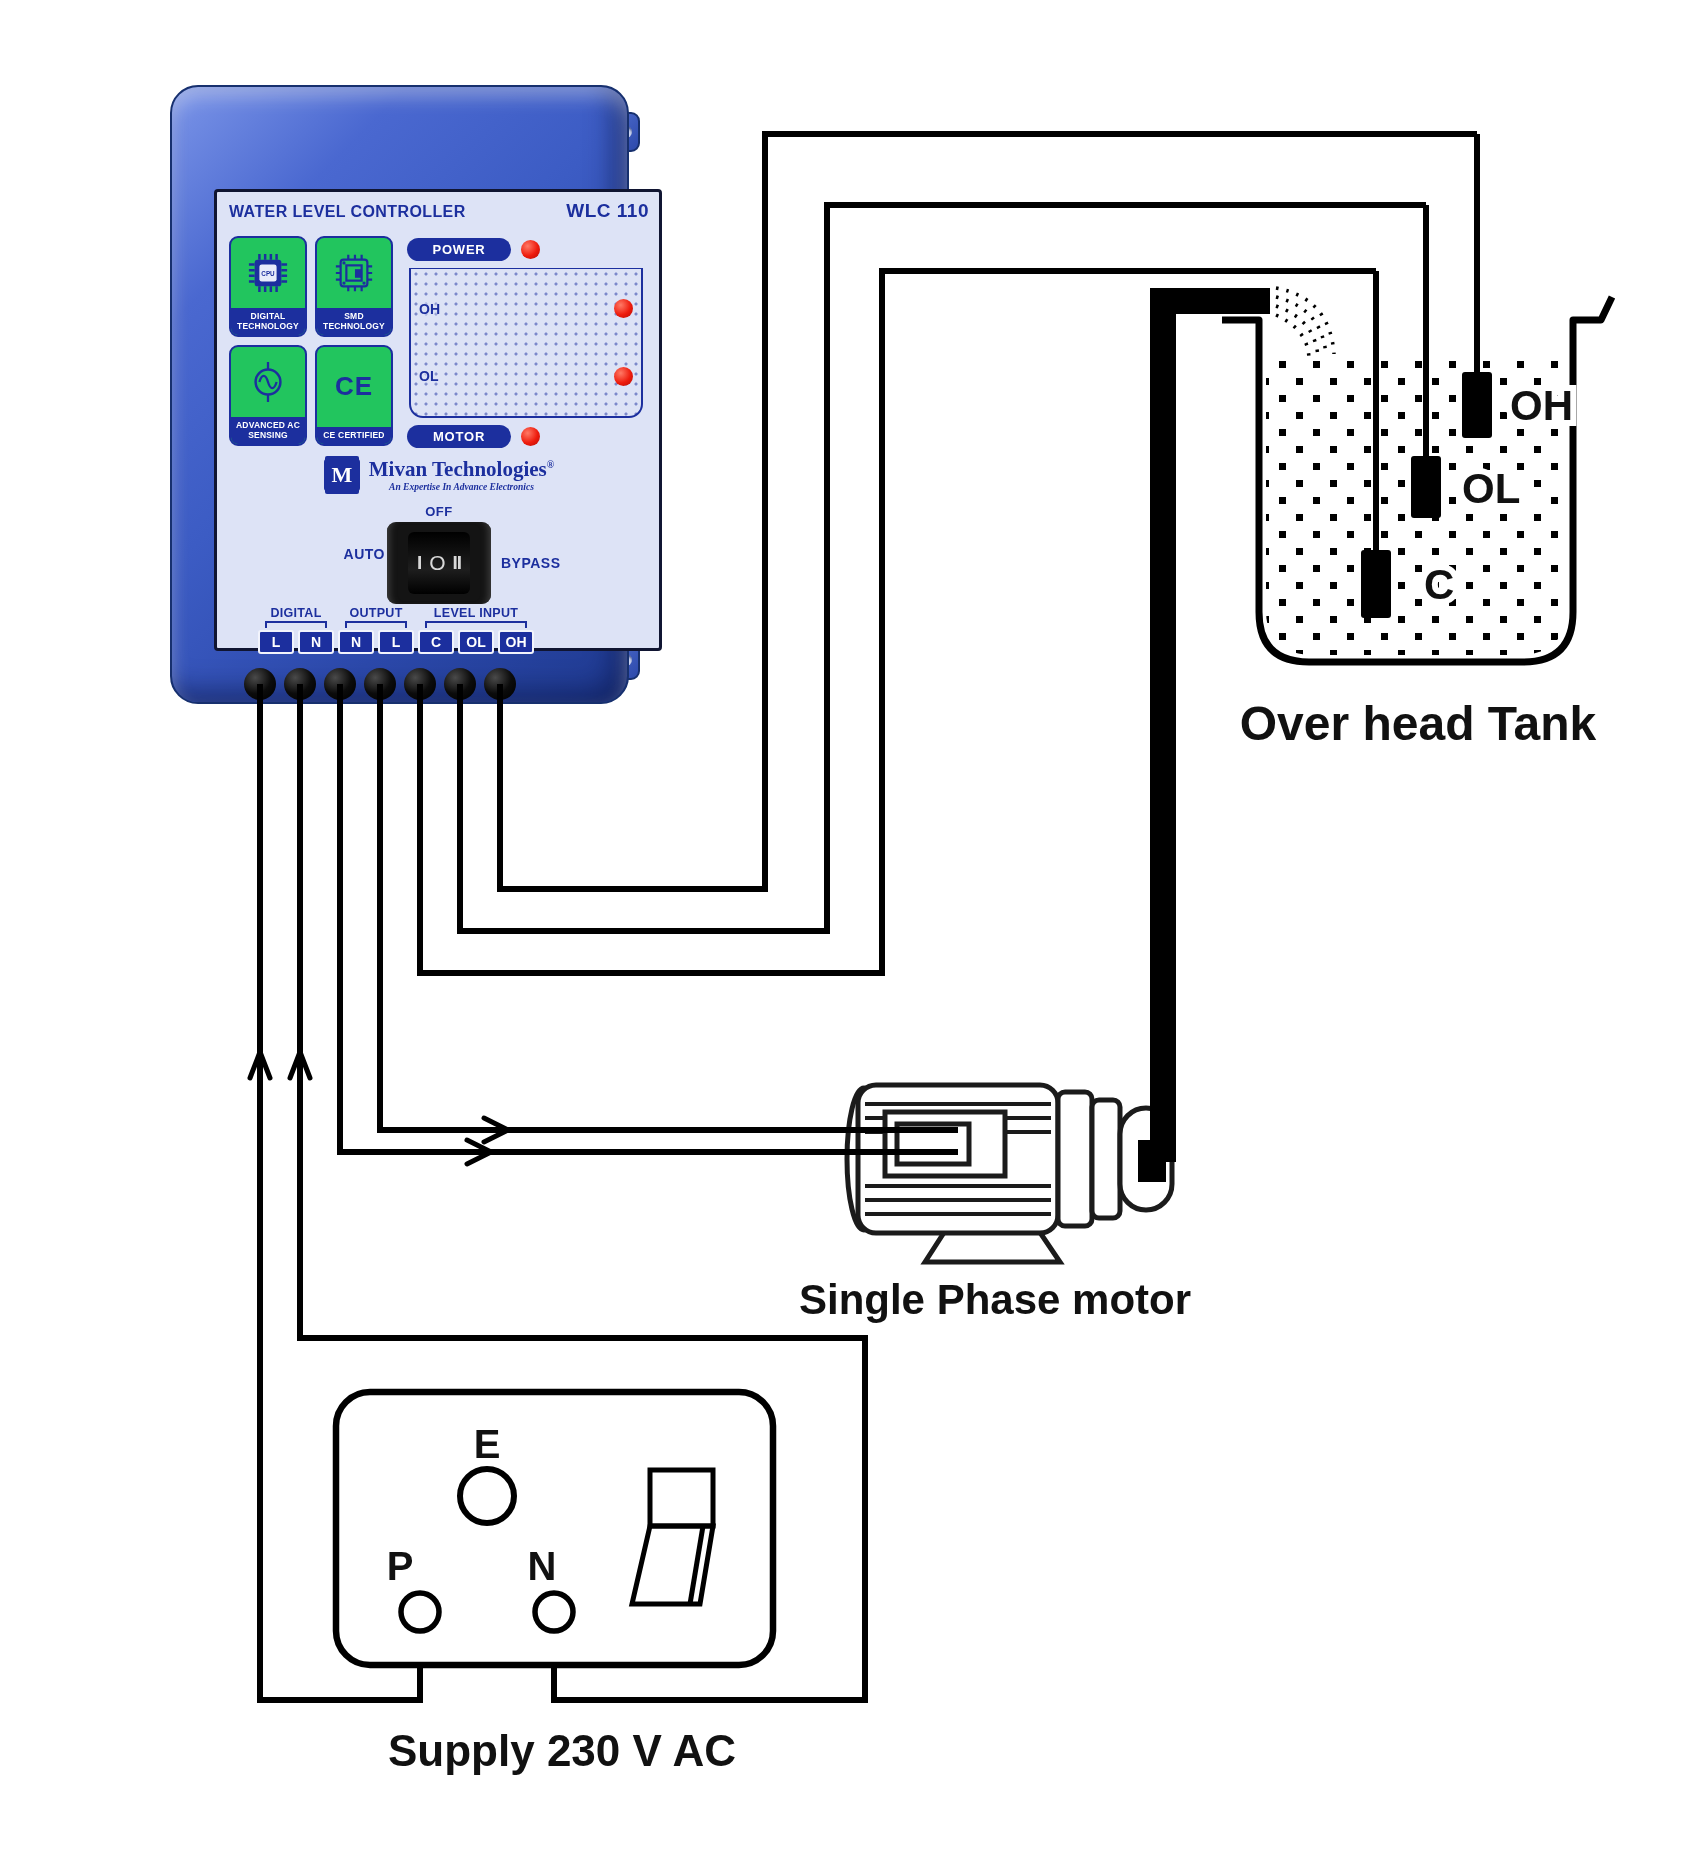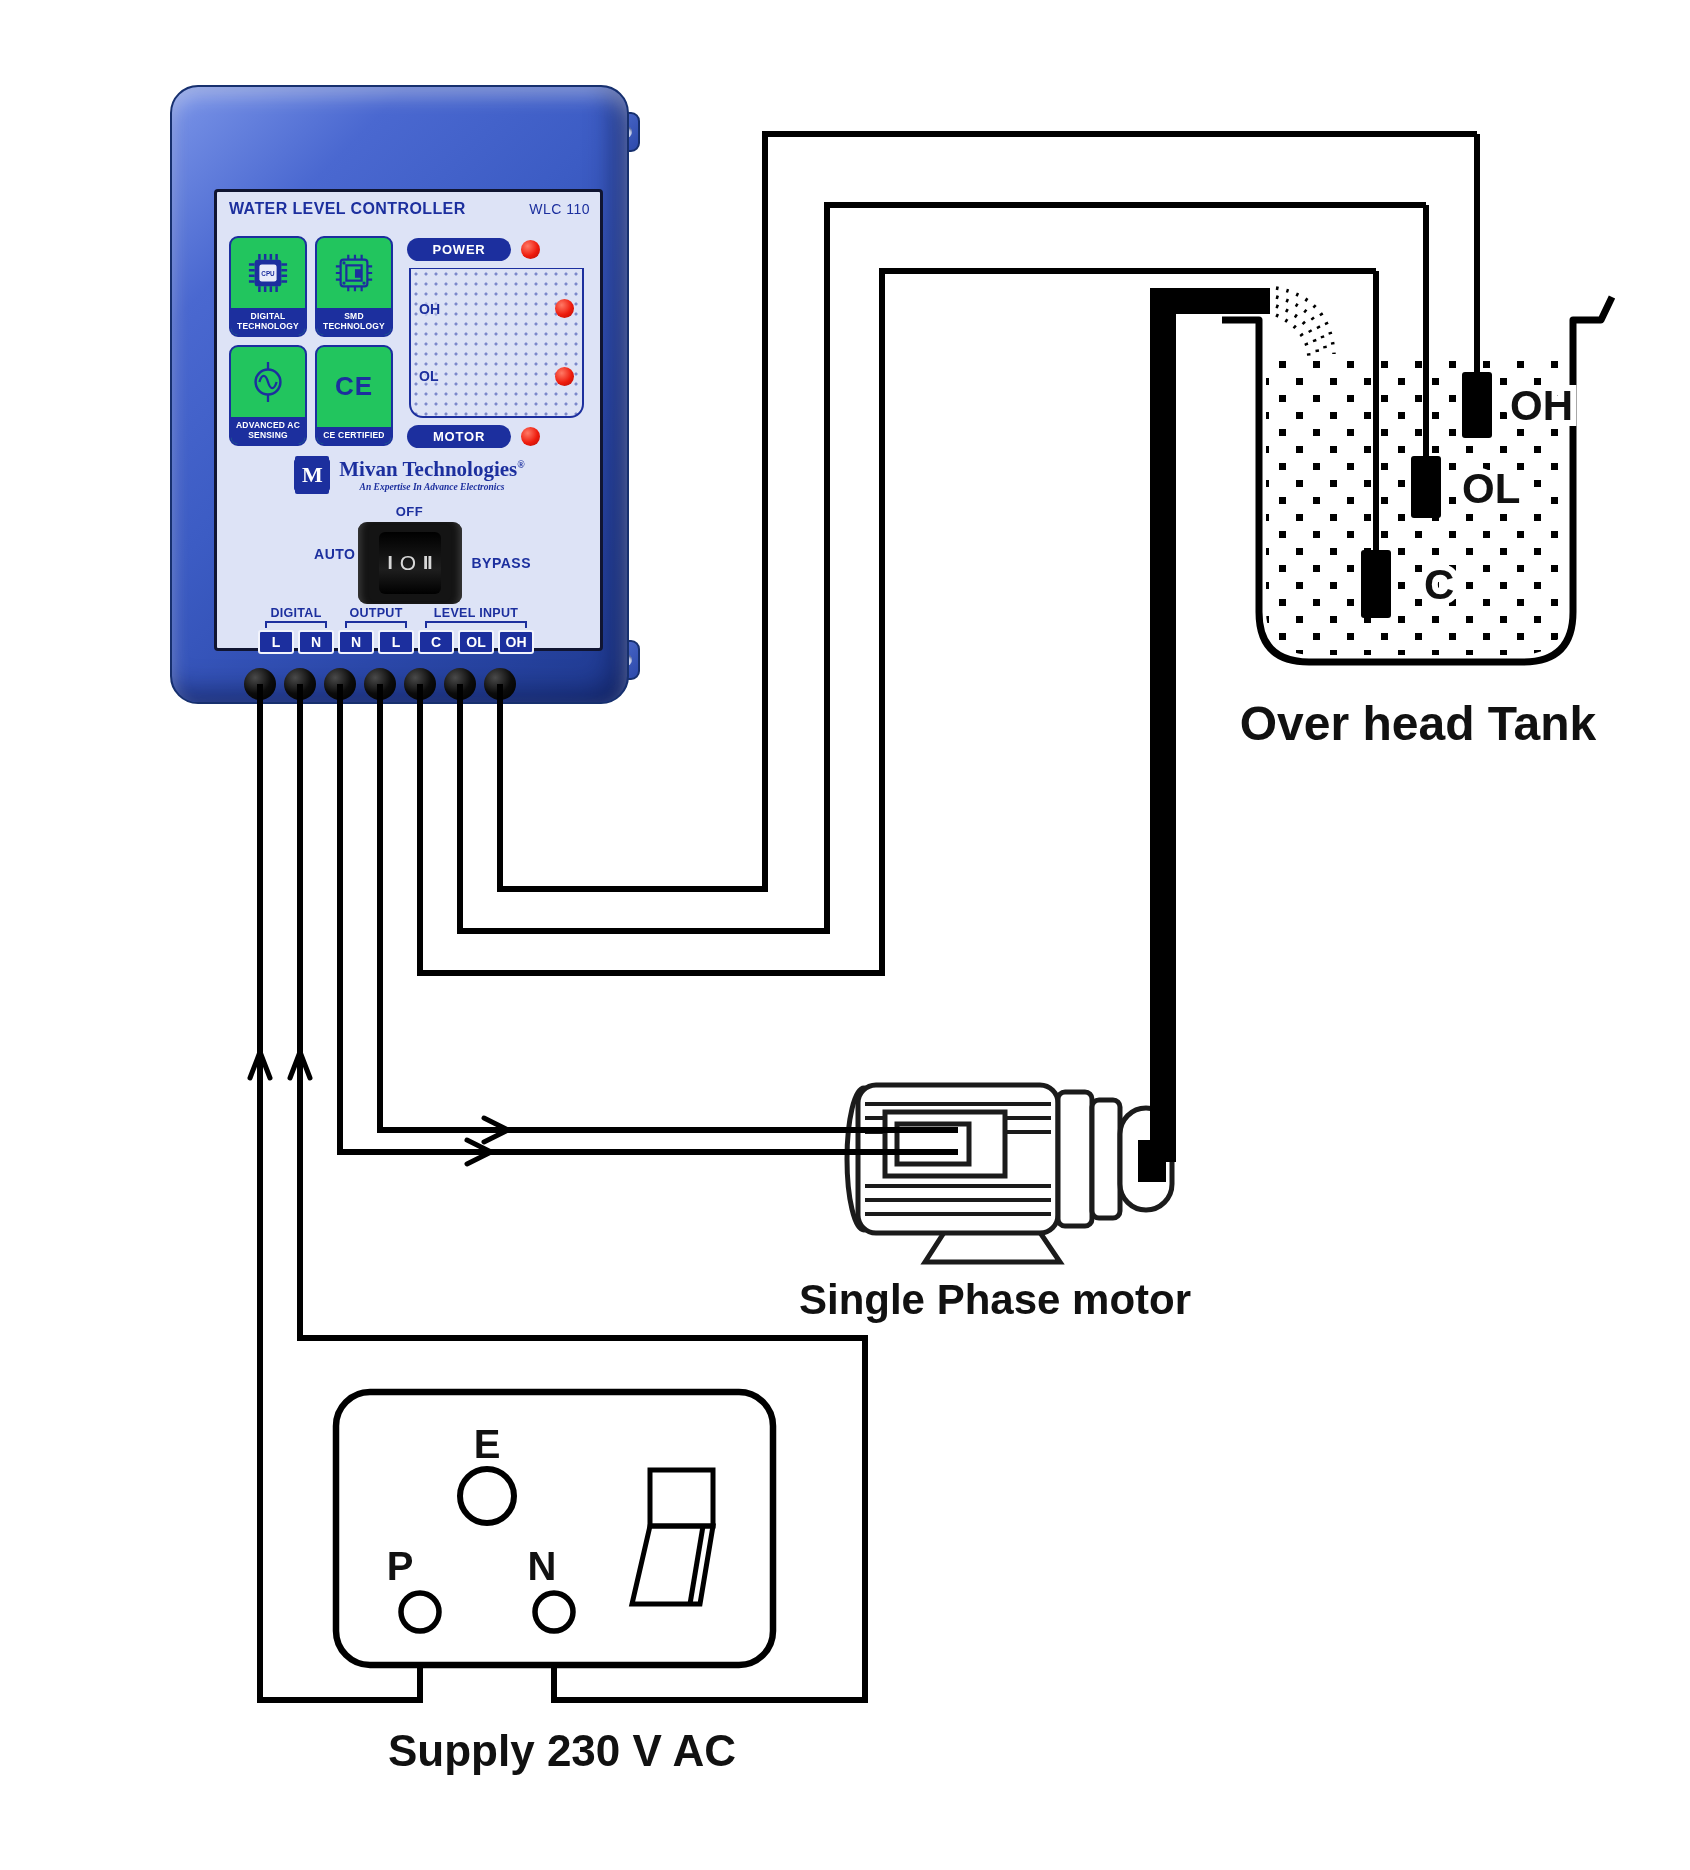--- a/index.html
+++ b/index.html
@@ -14,27 +14,27 @@
     border-radius:28px;border:2px solid #17306e;
     background:linear-gradient(135deg,#7b95e8 0%,#4a68d0 22%,#3c5cc4 45%,#2c49ab 72%,#1f3a90 100%);
     box-shadow:inset 0 10px 18px rgba(255,255,255,.35), inset -14px -12px 26px rgba(10,20,70,.55);}
   .ear{position:absolute;width:48px;height:36px;background:linear-gradient(135deg,#5b79d8,#2c49ab);
     border:2px solid #17306e;border-radius:9px;z-index:1;}
   .ear::after{content:"";position:absolute;right:6px;top:50%;width:12px;height:12px;margin-top:-6px;
     border-radius:50%;background:#cfd9f4;box-shadow:inset 1px 2px 3px #1a2a66;}
   .ear-tr{left:588px;top:112px;}
   .ear-br{left:588px;top:640px;}
 
-  .panel{position:absolute;left:42px;top:102px;width:389px;height:462px;background:#dde3f6;
+  .panel{position:absolute;left:42px;top:102px;width:448px;height:462px;background:#dde3f6;
     border:3px solid #101532;border-radius:4px;box-sizing:border-box;
     display:flex;flex-direction:column;padding:8px 10px 0 12px;}
   .navy{color:#1c2f9e;}
   .panel-head{display:flex;align-items:baseline;height:36px;flex:none;}
   .panel-title{font-size:16px;font-weight:bold;letter-spacing:.4px;flex:1;}
-  .panel-model{font-size:14px;font-weight:normal;letter-spacing:.5px;}
+  .panel-model{font-size:19px;font-weight:bold;letter-spacing:.5px;}
 
   .panel-body{display:flex;flex:none;height:212px;gap:14px;}
   .tiles{display:grid;grid-template-columns:78px 78px;grid-template-rows:101px 101px;gap:8px;flex:none;}
   .tile{border:2.5px solid #1c2f9e;border-radius:9px;background:#22c55e;display:flex;
         flex-direction:column;overflow:hidden;}
   .tile-icon{flex:1;display:flex;align-items:center;justify-content:center;}
   .tile-band{background:#1c2f9e;color:#fff;font-weight:bold;font-size:8.5px;line-height:1.2;
              text-align:center;padding:3px 1px 4px;letter-spacing:.2px;}
   .ce-glyph{font-size:26px;font-weight:bold;color:#1c2f9e;letter-spacing:1px;}
 

